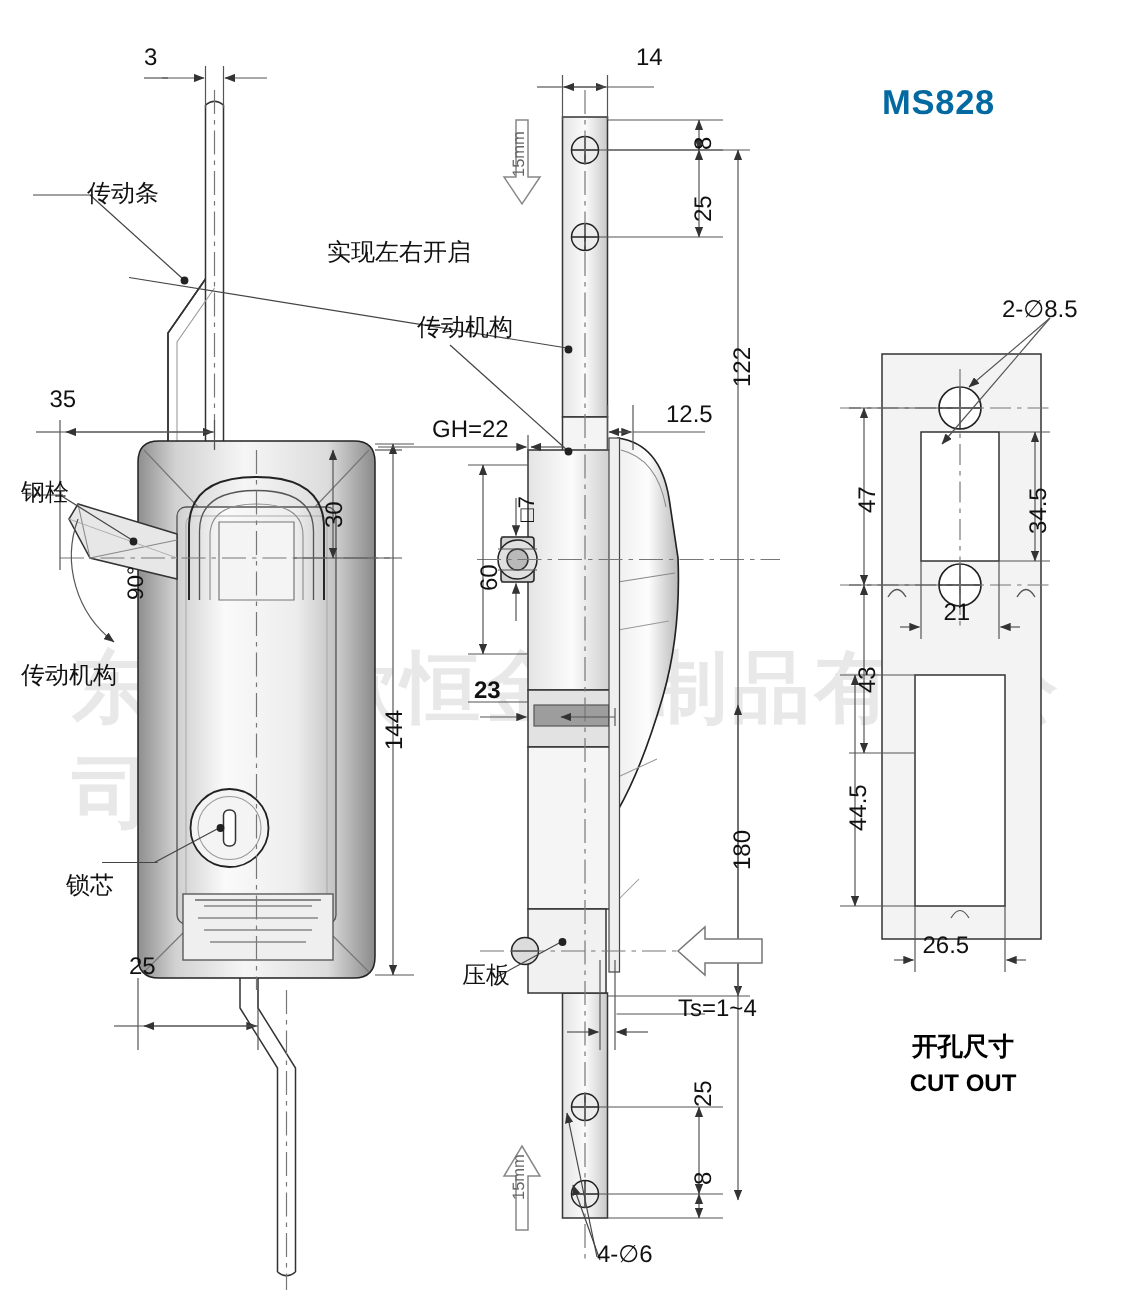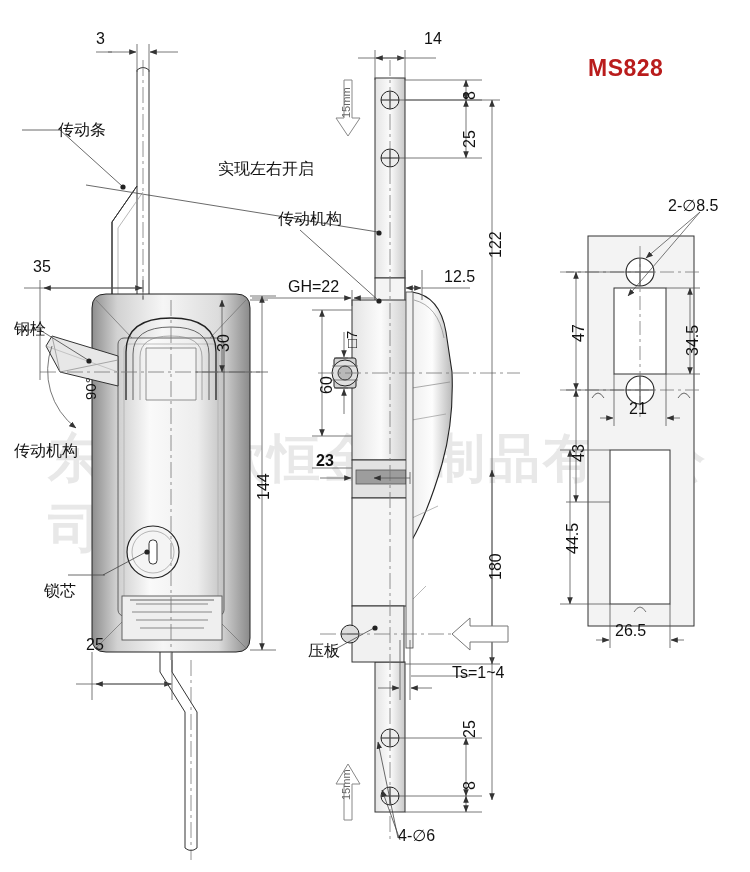--- a/index.html
+++ b/index.html
@@ -5,21 +5,21 @@
   html,body{margin:0;padding:0;background:#fff;}
   body{width:750px;height:872px;overflow:hidden;
        font-family:"Liberation Sans","DejaVu Sans",sans-serif;color:#1a1a1a;}
   #stage{position:relative;width:750px;height:872px;background:#ffffff;}
   svg.layer{position:absolute;left:0;top:0;width:750px;height:872px;}
   .txt{position:absolute;white-space:nowrap;font-size:15px;color:#111;line-height:1.35;}
   .dim{position:absolute;white-space:nowrap;font-size:16px;color:#111;font-family:"Liberation Sans",sans-serif;}
   .dimv{position:absolute;white-space:nowrap;font-size:16px;color:#111;
         transform:rotate(-90deg);transform-origin:left top;}
   .cn{font-size:16px;}
-  .title{position:absolute;font-size:23px;font-weight:bold;letter-spacing:.5px;color:#b91c1c;}
+  .title{position:absolute;font-size:23px;font-weight:bold;letter-spacing:.5px;color:#0369a1;}
   .caption{position:absolute;text-align:center;font-size:16px;font-weight:bold;color:#000;}
   .wm{position:absolute;left:48px;top:424px;width:668px;
       font-size:52px;letter-spacing:3px;color:#e8e8e8;font-weight:bold;
       pointer-events:none;}
   .small{font-size:11px;}
 </style>
 </head>
 <body>
 
 <div id="stage">
@@ -402,14 +402,16 @@
   <div class="dimv small" style="left:340px;top:800px;color:#666;">15mm</div>
 
   <div class="dim" style="left:668px;top:196px;">2-∅8.5</div>
   <div class="dimv" style="left:570px;top:342px;">47</div>
   <div class="dimv" style="left:684px;top:356px;">34.5</div>
   <div class="dim" style="left:629px;top:400px;">21</div>
   <div class="dimv" style="left:570px;top:462px;">43</div>
   <div class="dimv" style="left:564px;top:554px;">44.5</div>
   <div class="dim" style="left:615px;top:622px;">26.5</div>
 
+  <div class="caption" style="left:568px;top:686px;width:148px;font-size:17px;">开孔尺寸</div>
+  <div class="caption" style="left:568px;top:714px;width:148px;">CUT OUT</div>
 
 </div>
 
 </body></html>

